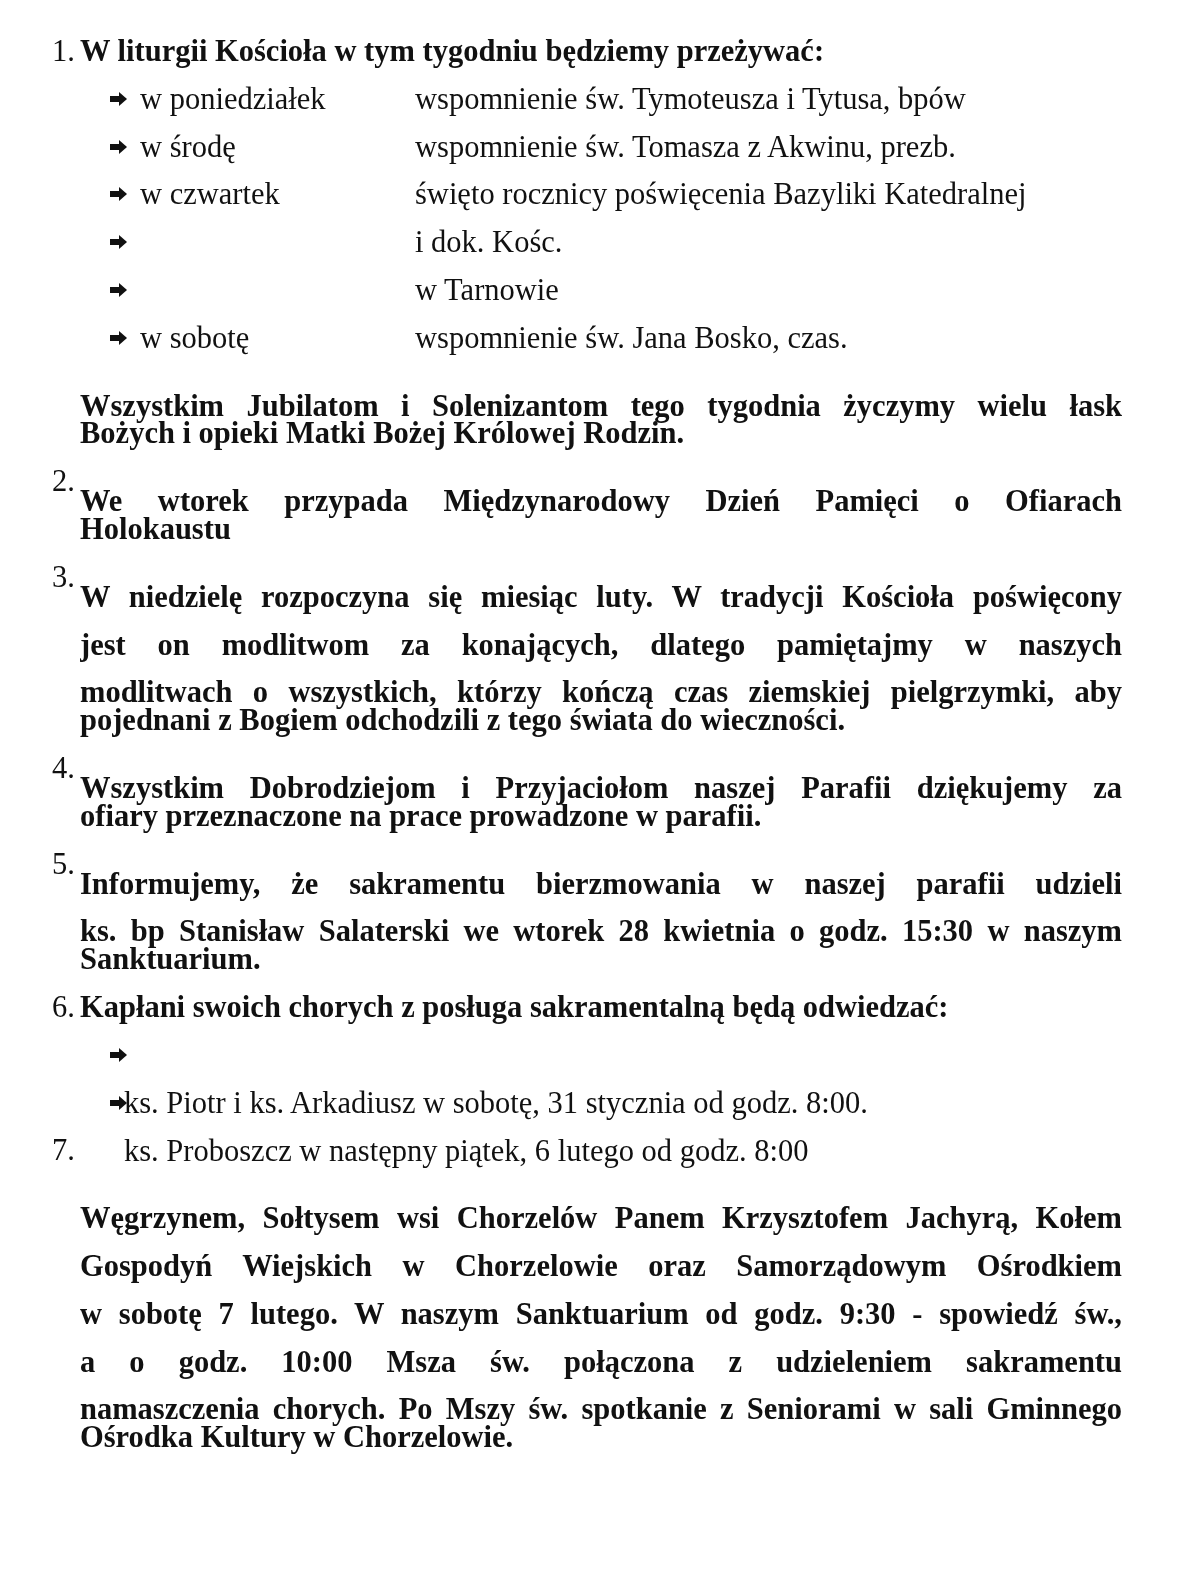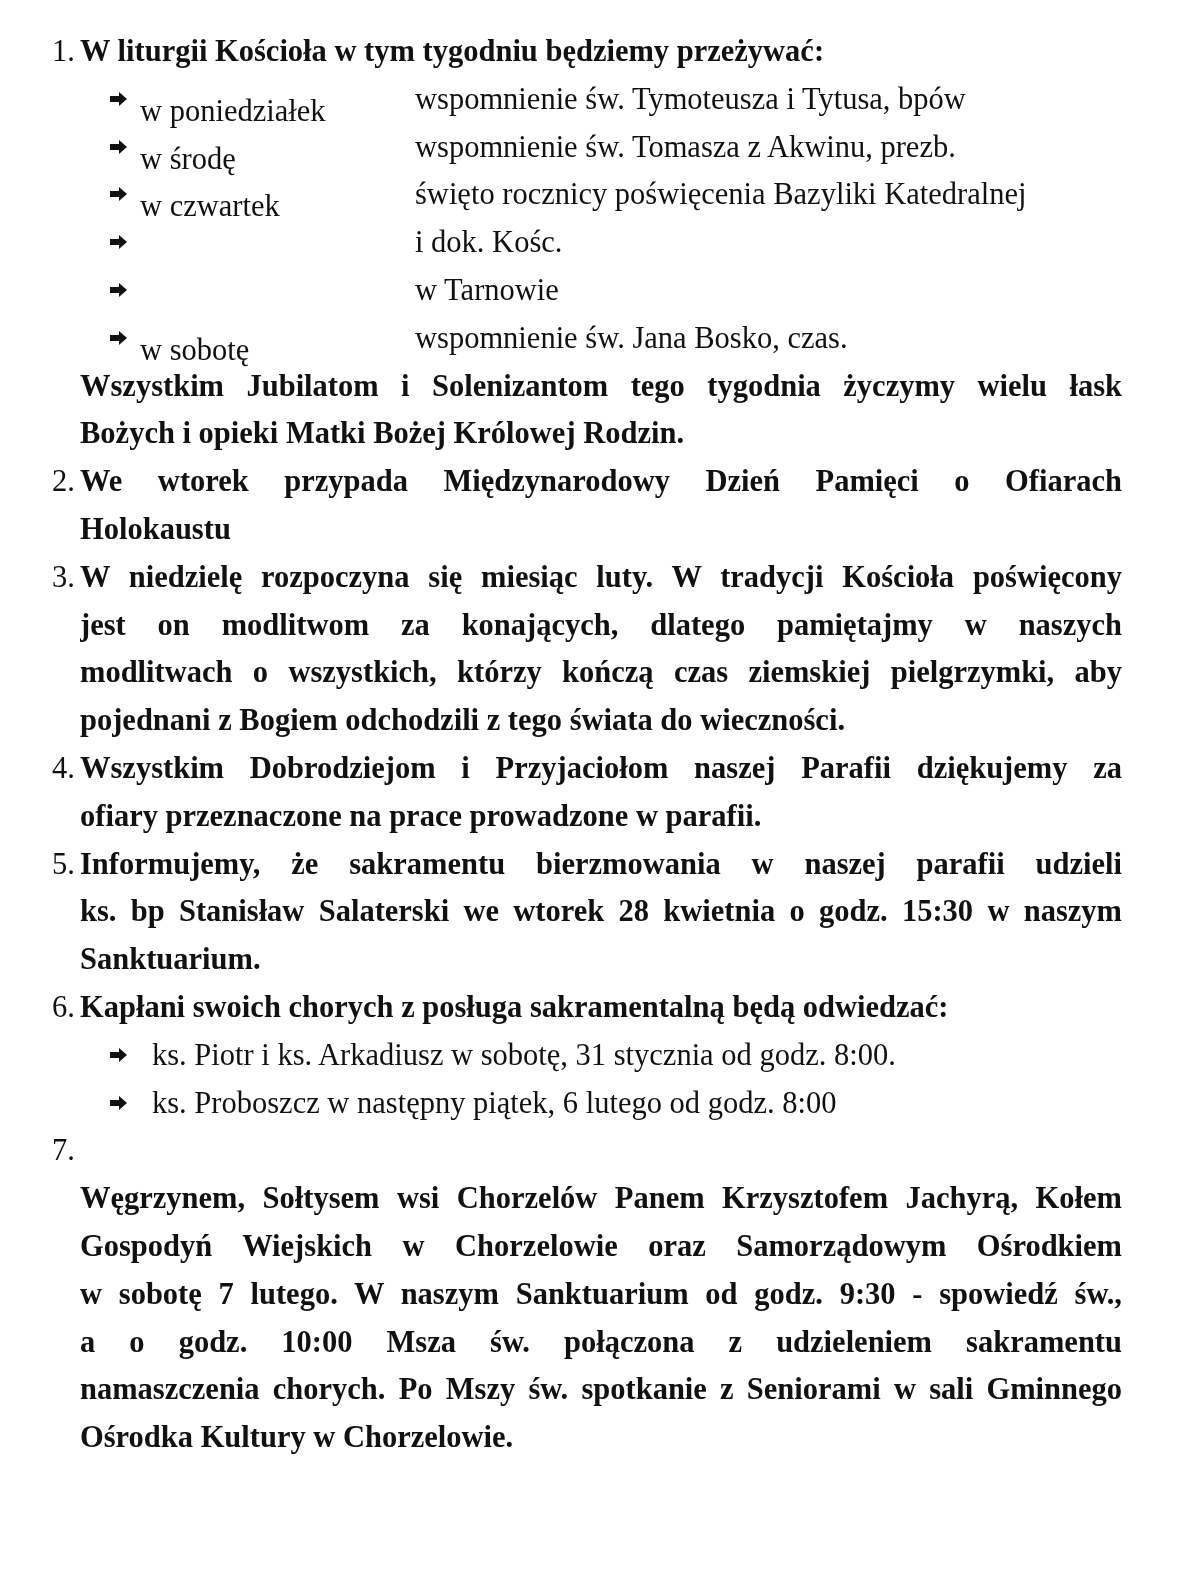--- a/index.html
+++ b/index.html
@@ -19,37 +19,37 @@
   .num {
     position: absolute; left: 52px; top: 0;
   }
   .text {
     position: absolute; left: 80px; width: 1042px; font-weight: bold;
   }
   .justify {
     text-align: justify;
     text-align-last: justify;
     white-space: normal;
-    height: 47.8px; overflow: hidden;
+    height: 47.8px; overflow: hidden; margin-top: 20px;
   }
   .sub-arrow {
     position: absolute; left: 110px; top: 0;
     display: inline-block;
   }
   .arrow-shape {
     position: absolute; top: 20px; left: 0;
     width: 10px; height: 6px; background: #111;
   }
   .arrow-shape::after {
     content: ""; position: absolute; left: 9px; top: -4px;
     border-left: 8px solid #111; border-top: 7px solid transparent; border-bottom: 7px solid transparent;
   }
-  .day { position: absolute; left: 140px; margin-top: 12px; }
+  .day { position: absolute; left: 140px; }
   .desc { position: absolute; left: 415px; }
-  .sub-text { position: absolute; left: 152px; }
+  .sub-text { position: absolute; left: 124px; margin-top: 48px; }
 </style>
 </head>
 <body>
 
 <div class="doc">
 
   <div class="line">
     <span class="num">1.</span>
     <span class="text">W liturgii Kościoła w tym tygodniu będziemy przeżywać:</span>
   </div>

